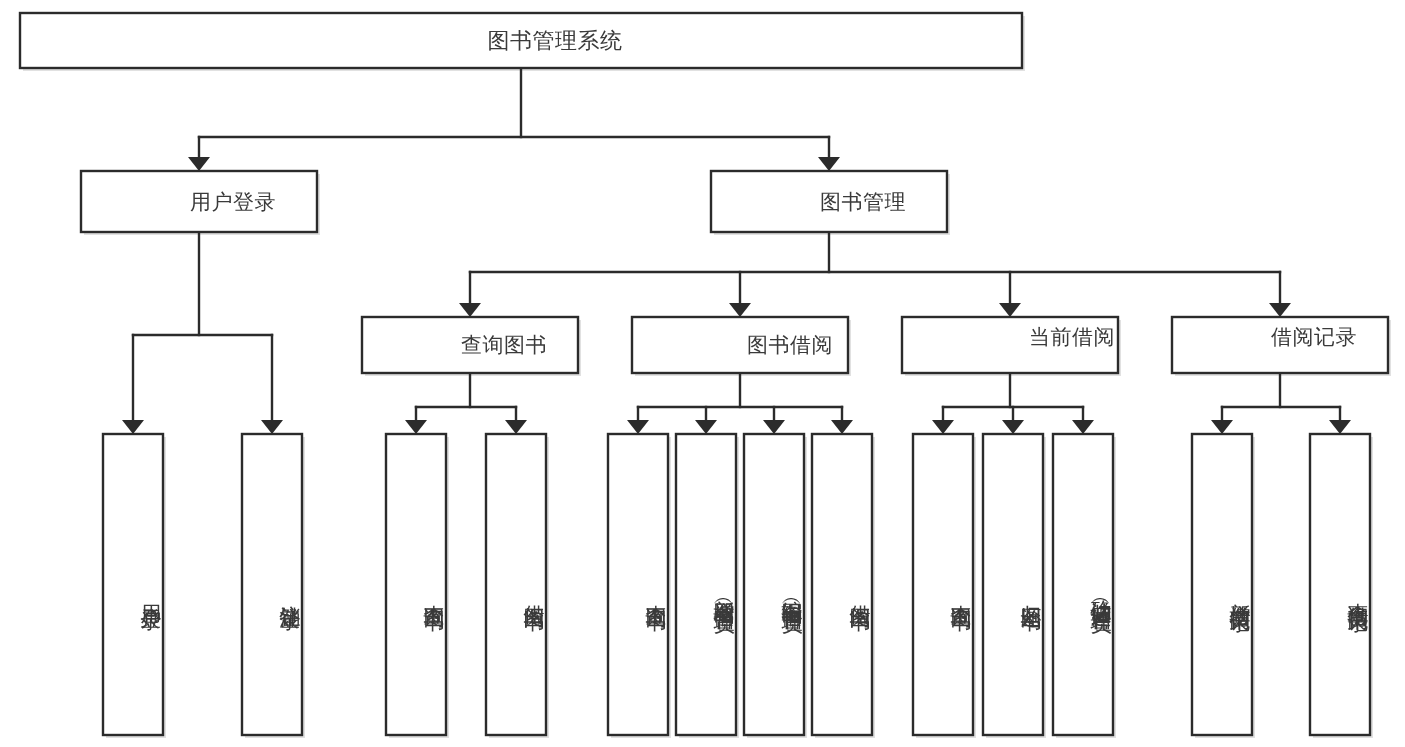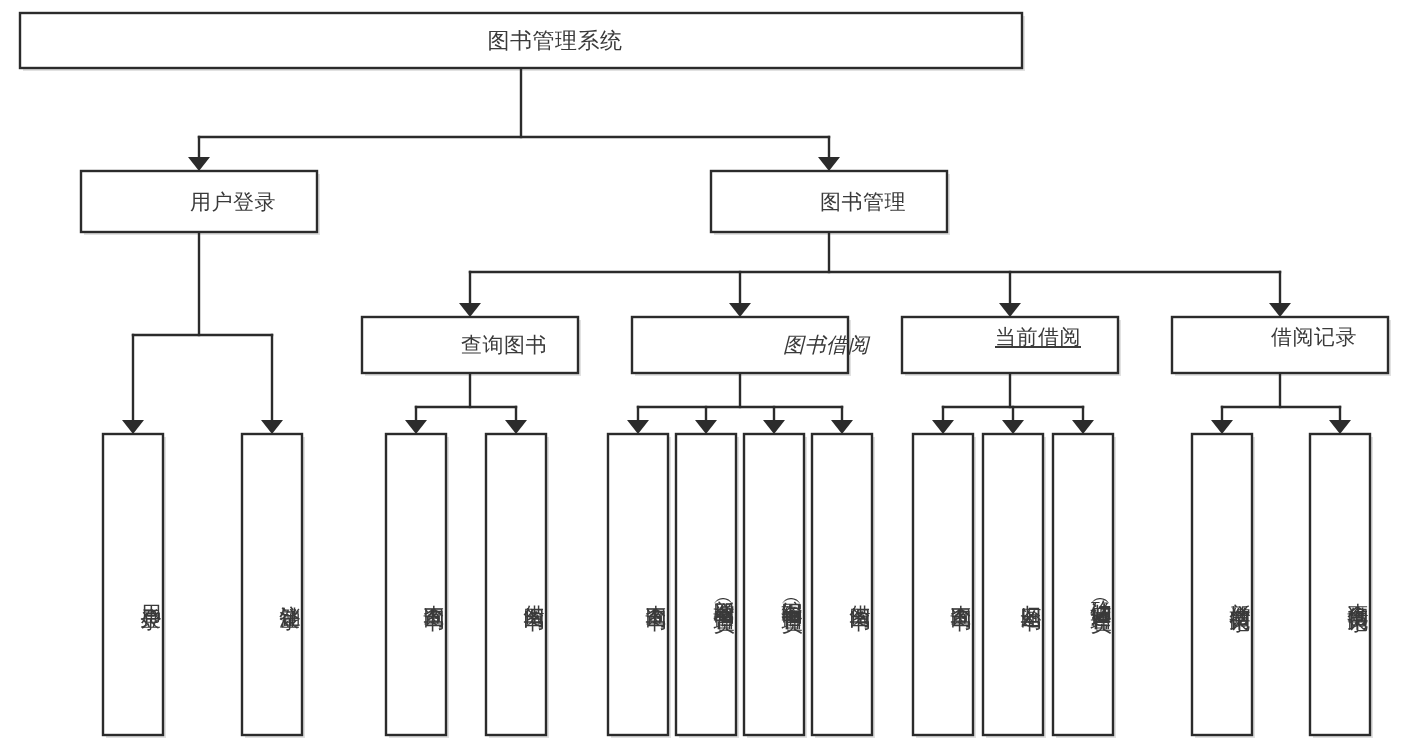--- a/index.html
+++ b/index.html
@@ -200,22 +200,22 @@
         <rect x="1192" y="434" width="60" height="301" class="node-box"></rect>
         <rect x="1310" y="434" width="60" height="301" class="node-box"></rect>
       </g>
   </svg>
 
   <div id="label-layer">
       <div class="node-label-h node-label-root" style="left: 20px; top: 13px; width: 1002px; height: 55px;">图书管理系统</div>
       <div class="node-label-h" style="left: 81px; top: 171px; width: 236px; height: 61px;">用户登录</div>
       <div class="node-label-h" style="left: 711px; top: 171px; width: 236px; height: 61px;">图书管理</div>
       <div class="node-label-h" style="left: 362px; top: 317px; width: 216px; height: 56px;">查询图书</div>
-      <div class="node-label-h" style="left: 668px; top: 317px; width: 248px; height: 56px; font-style: italic;">图书借阅</div>
-      <div class="node-label-h" style="left: 896px; top: 317px; width: 216px; height: 40px; text-decoration: underline;">当前借阅</div>
+      <div class="node-label-h" style="left: 632px; top: 317px; width: 248px; height: 56px;">图书借阅</div>
+      <div class="node-label-h" style="left: 930px; top: 317px; width: 216px; height: 40px;">当前借阅</div>
       <div class="node-label-h" style="left: 1172px; top: 317px; width: 216px; height: 40px;">借阅记录</div>
       <div class="node-label-v" style="left: 103px; top: 434px; width: 60px; height: 301px; align-items: flex-start; padding-top: 14px; box-sizing: border-box;">用户登录</div>
       <div class="node-label-v" style="left: 242px; top: 434px; width: 60px; height: 301px; align-items: flex-start; padding-top: 14px; box-sizing: border-box;">注销登录</div>
       <div class="node-label-v" style="left: 386px; top: 434px; width: 60px; height: 301px; align-items: flex-start; padding-top: 14px; box-sizing: border-box;">查询图书</div>
       <div class="node-label-v" style="left: 486px; top: 434px; width: 60px; height: 301px; align-items: flex-start; padding-top: 14px; box-sizing: border-box;">借阅图书</div>
       <div class="node-label-v" style="left: 608px; top: 434px; width: 60px; height: 301px; align-items: flex-start; padding-top: 14px; box-sizing: border-box;">查询图书</div>
       <div class="node-label-v" style="left: 676px; top: 434px; width: 60px; height: 301px; align-items: flex-start; padding-top: 14px; box-sizing: border-box;">新增图书（管理员）</div>
       <div class="node-label-v" style="left: 744px; top: 434px; width: 60px; height: 301px; align-items: flex-start; padding-top: 14px; box-sizing: border-box;">编辑图书（管理员）</div>
       <div class="node-label-v" style="left: 812px; top: 434px; width: 60px; height: 301px; align-items: flex-start; padding-top: 14px; box-sizing: border-box;">借阅图书</div>
       <div class="node-label-v" style="left: 913px; top: 434px; width: 60px; height: 301px; align-items: flex-start; padding-top: 14px; box-sizing: border-box;">查询图书</div>

